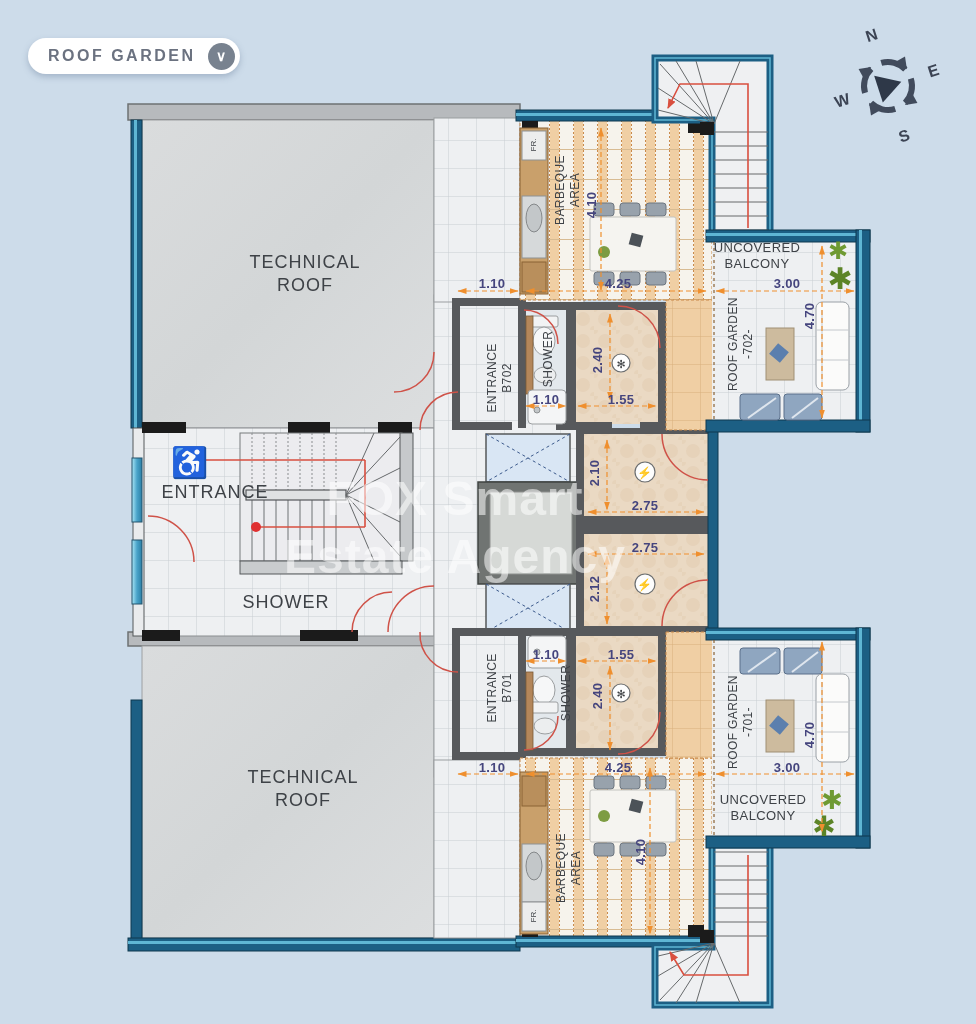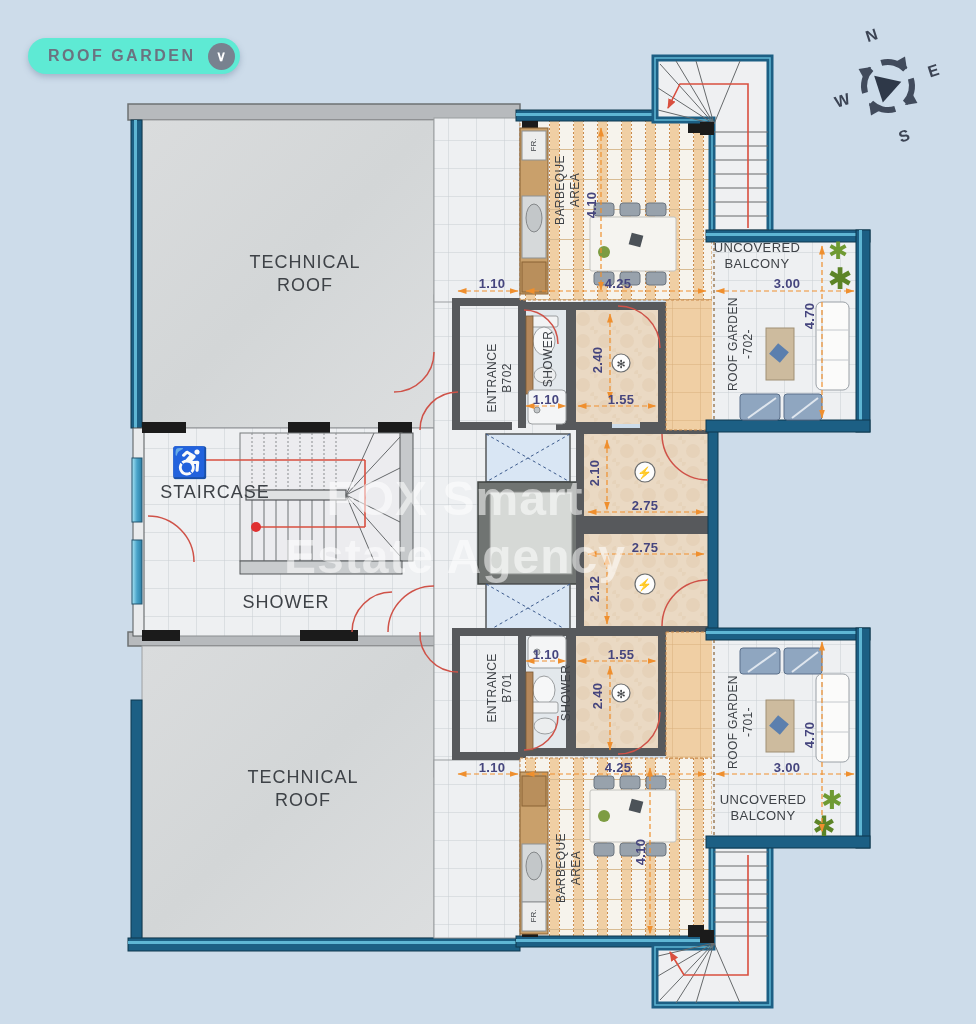--- a/index.html
+++ b/index.html
@@ -1,21 +1,21 @@
 <!DOCTYPE html>
 <html><head>
 <meta charset="utf-8">
 <style>
   html,body{margin:0;padding:0;}
   body{font-family:"Liberation Sans", sans-serif;}
   .stage{position:relative;width:976px;height:1024px;background:#cddcea;overflow:hidden;}
   .stage svg{position:absolute;left:0;top:0;}
   
   .pill{position:absolute;left:28px;top:38px;height:36px;display:flex;align-items:center;
-        background:#5eead4;border-radius:19px;padding:0 5px 0 20px;
+        background:#ffffff;border-radius:19px;padding:0 5px 0 20px;
         box-shadow:0 3px 6px rgba(90,110,140,.35);cursor:pointer;}
   .pill-label{font-size:16px;font-weight:bold;letter-spacing:2.5px;color:#6b7280;margin-right:12px;}
   .pill-circle{width:27px;height:27px;border-radius:50%;background:#78828f;color:#ffffff;
         display:flex;align-items:center;justify-content:center;font-size:14px;font-weight:bold;line-height:1;}
   
   .lbl{position:absolute;transform:translate(-50%,-50%);white-space:pre-line;text-align:center;
        color:#3e4247;font-size:12px;line-height:1.25;letter-spacing:.4px;}
   .rot{transform:translate(-50%,-50%) rotate(-90deg);}
   .big{font-size:18px;letter-spacing:1px;}
   .small{font-size:8px;letter-spacing:0;}
@@ -430,21 +430,21 @@
     <text x="936" y="91" text-anchor="middle" font-size="16" font-weight="bold" fill="#3c4454">E</text>
     <text x="888" y="144" text-anchor="middle" font-size="16" font-weight="bold" fill="#3c4454">S</text>
     <text x="840" y="91" text-anchor="middle" font-size="16" font-weight="bold" fill="#3c4454">W</text>
   </g>
 </svg>
 
 <div class="lbl big" style="left:305px;top:273px;">TECHNICAL
 ROOF</div>
 <div class="lbl big" style="left:303px;top:788px;">TECHNICAL
 ROOF</div>
-<div class="lbl big" style="left:215px;top:492px;">STAIRCASE</div>
+<div class="lbl big" style="left:215px;top:492px;">ENTRANCE</div>
 <div class="lbl big" style="left:286px;top:602px;">SHOWER</div>
 <div class="lbl rot" style="left:500px;top:378px;">ENTRANCE
 B702</div>
 <div class="lbl rot" style="left:500px;top:688px;">ENTRANCE
 B701</div>
 <div class="lbl rot" style="left:548px;top:359px;">SHOWER</div>
 <div class="lbl rot" style="left:566px;top:693px;">SHOWER</div>
 <div class="lbl rot" style="left:568px;top:190px;">BARBEQUE
 AREA</div>
 <div class="lbl rot" style="left:569px;top:868px;">BARBEQUE

